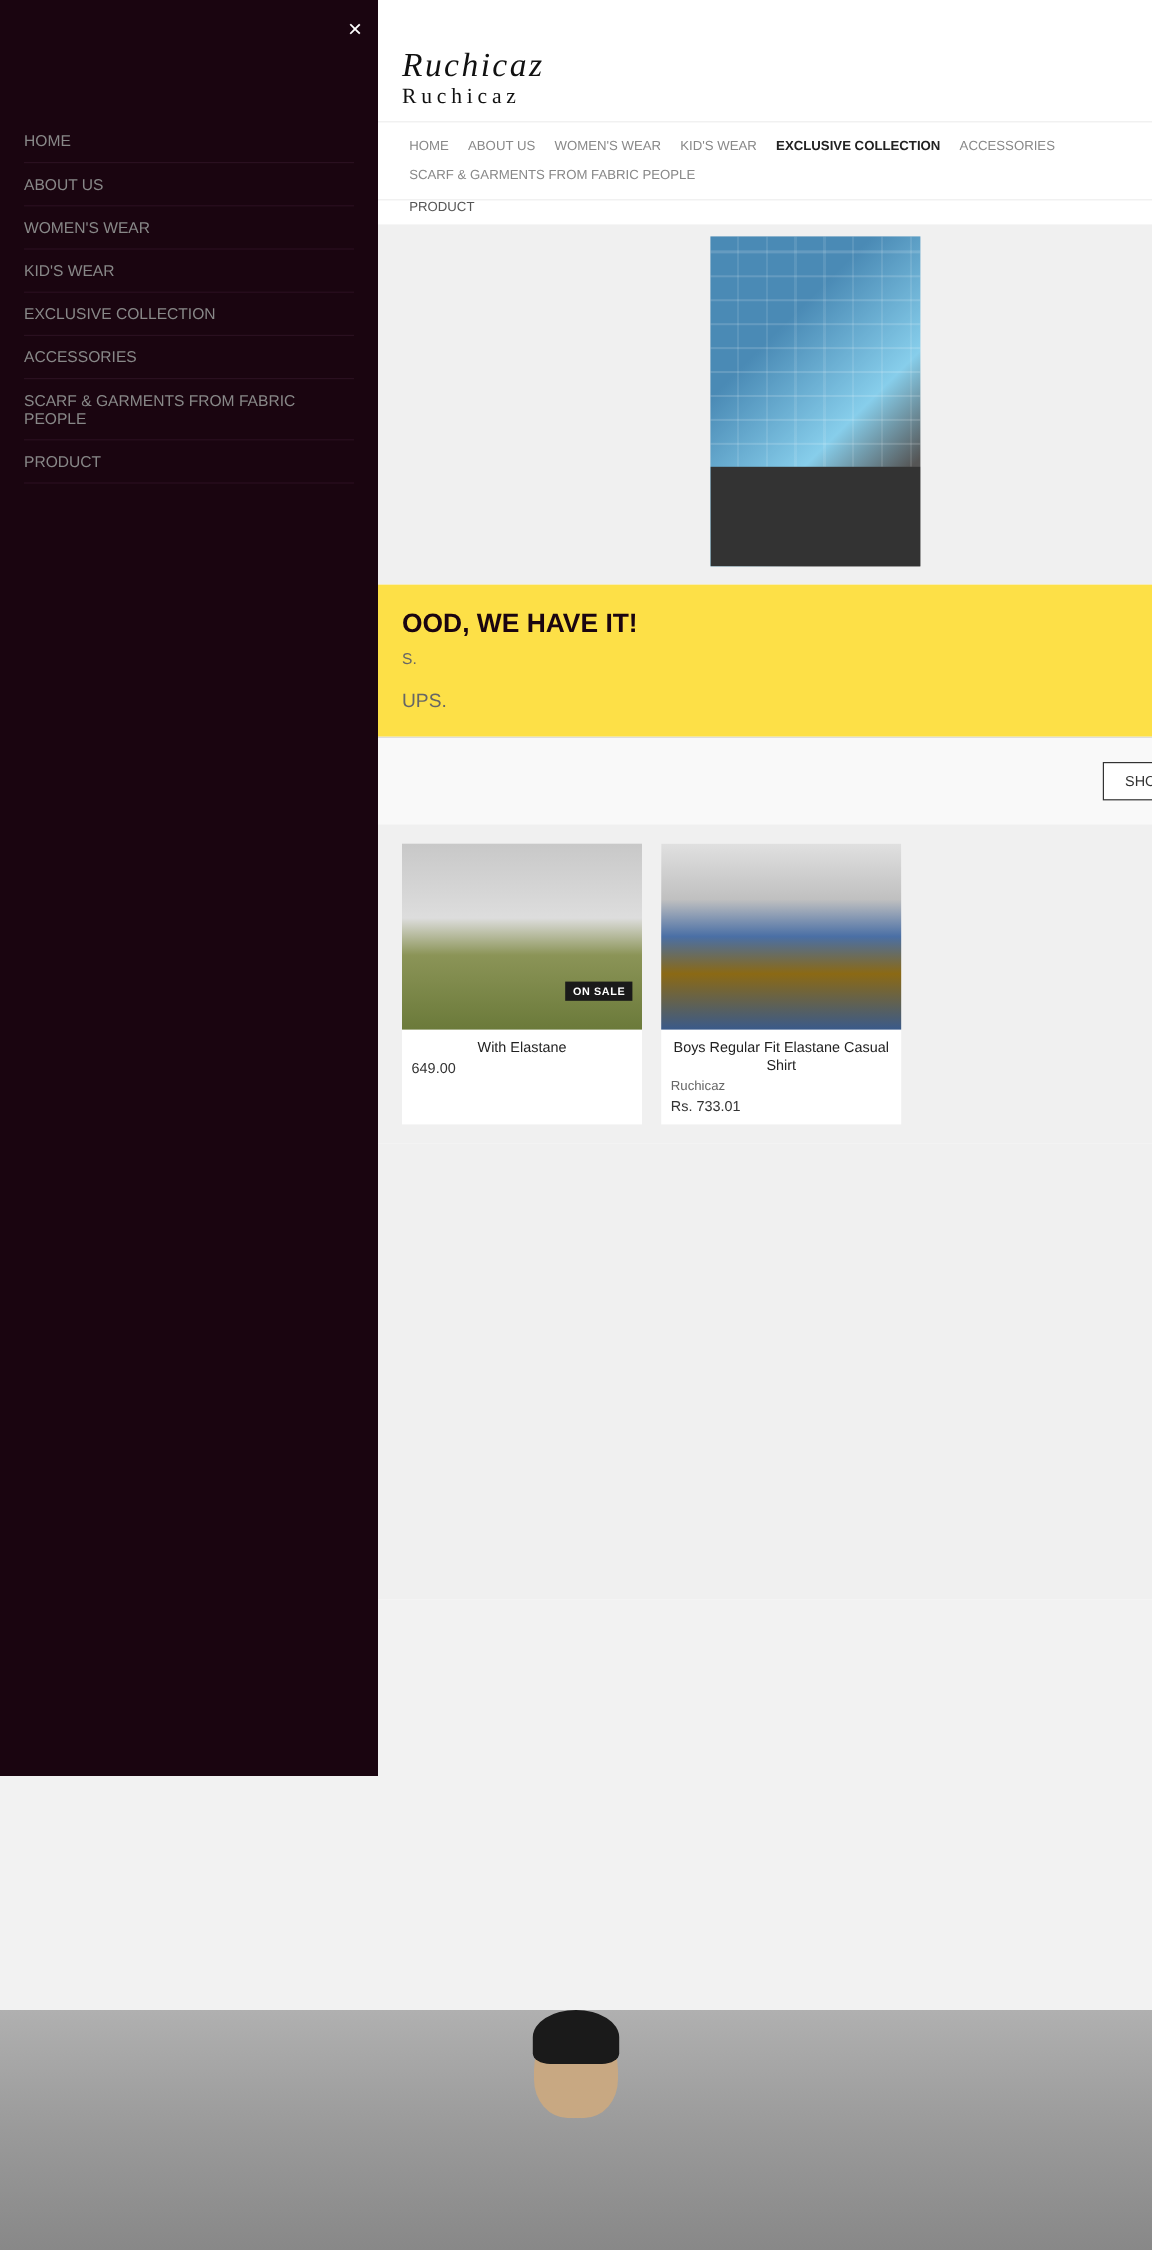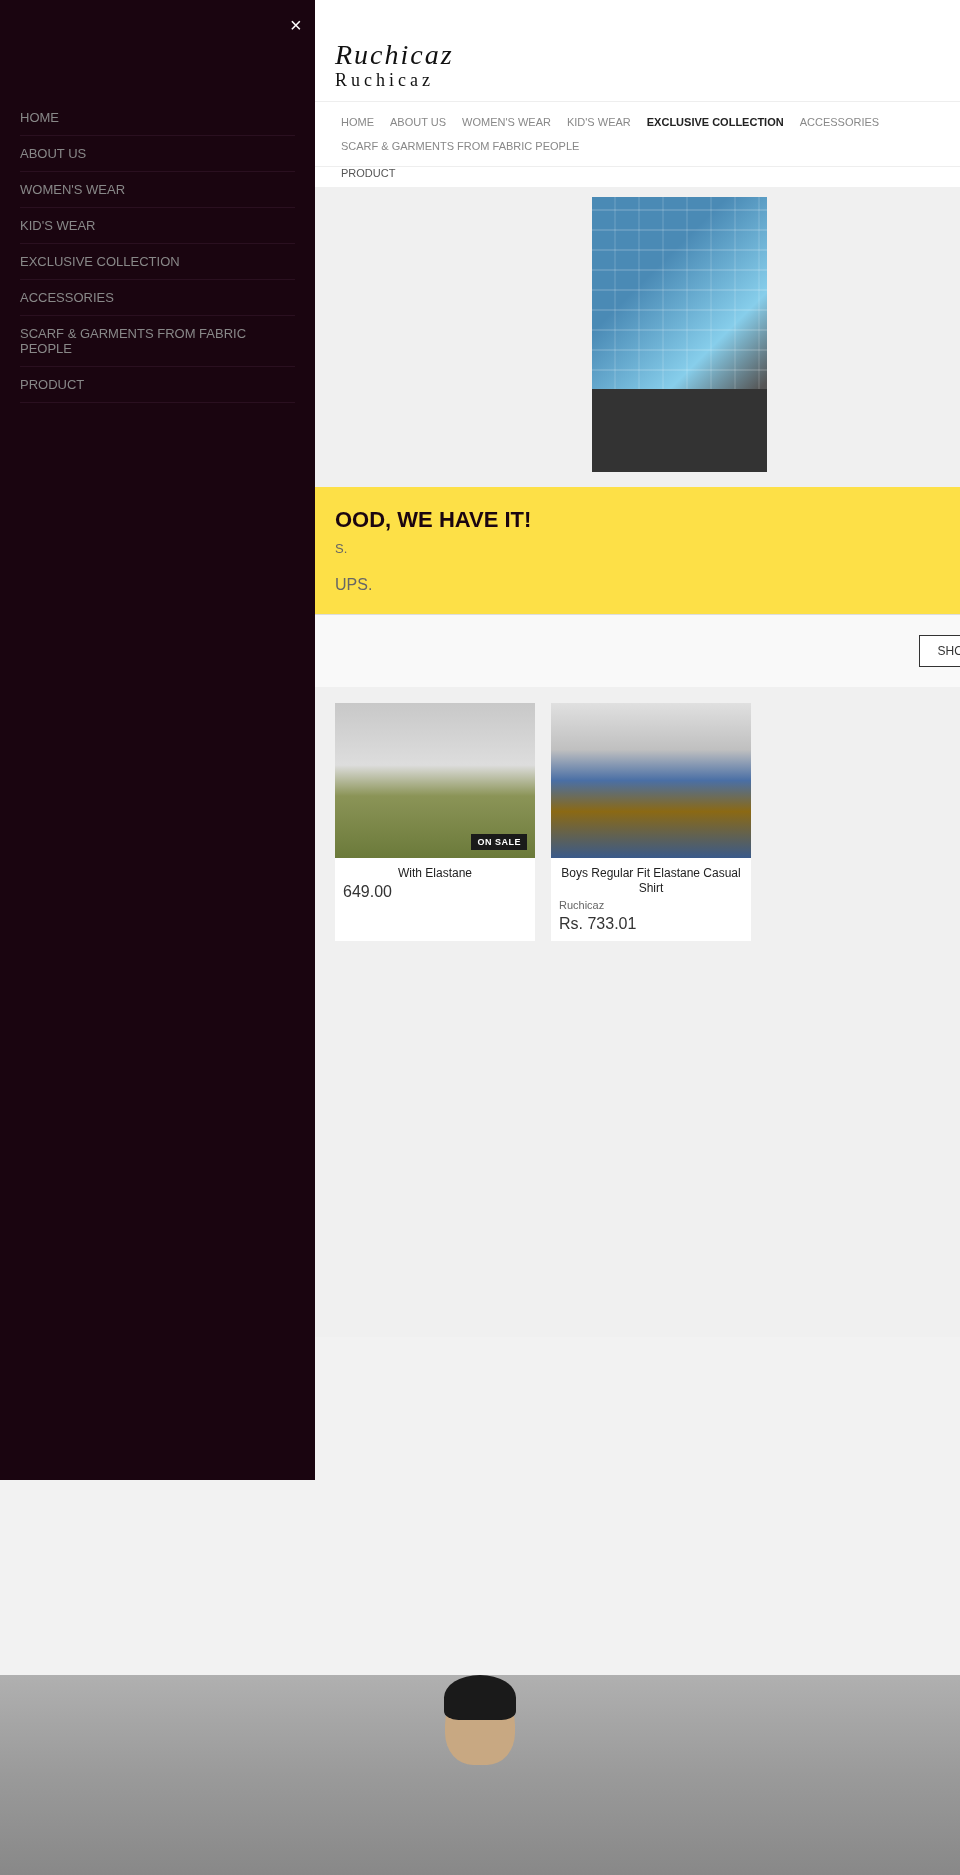--- a/index.html
+++ b/index.html
@@ -188,21 +188,21 @@
     
     .product-img-1 {
       background: linear-gradient(180deg, #c8c8c8 0%, #ddd 40%, #8b9457 60%, #6b7a3a 100%);
     }
     
     .product-img-2 {
       background: linear-gradient(180deg, #e0e0e0 0%, #c0c0c0 30%, #4a6fa5 50%, #8b6914 70%, #3a5a8a 100%);
     }
     .sale-badge {
       position: absolute;
-      bottom: 8px;
+      bottom: 24px;
       right: 8px;
       background: #1a1a1a;
       color: #fff;
       font-size: 9px;
       padding: 3px 6px;
       font-weight: bold;
       letter-spacing: 0.5px;
     }
     .product-info {
       padding: 8px;
@@ -213,21 +213,21 @@
       margin-bottom: 2px;
       line-height: 1.3;
       text-align: center;
     }
     .product-brand {
       font-size: 11px;
       color: #666;
       margin-bottom: 4px;
     }
     .product-price {
-      font-size: 16px;
+      font-size: 12px;
       color: #333;
     }
 
     
     .spacer-section {
       height: 380px;
       background: #f0f0f0;
     }
 
     

